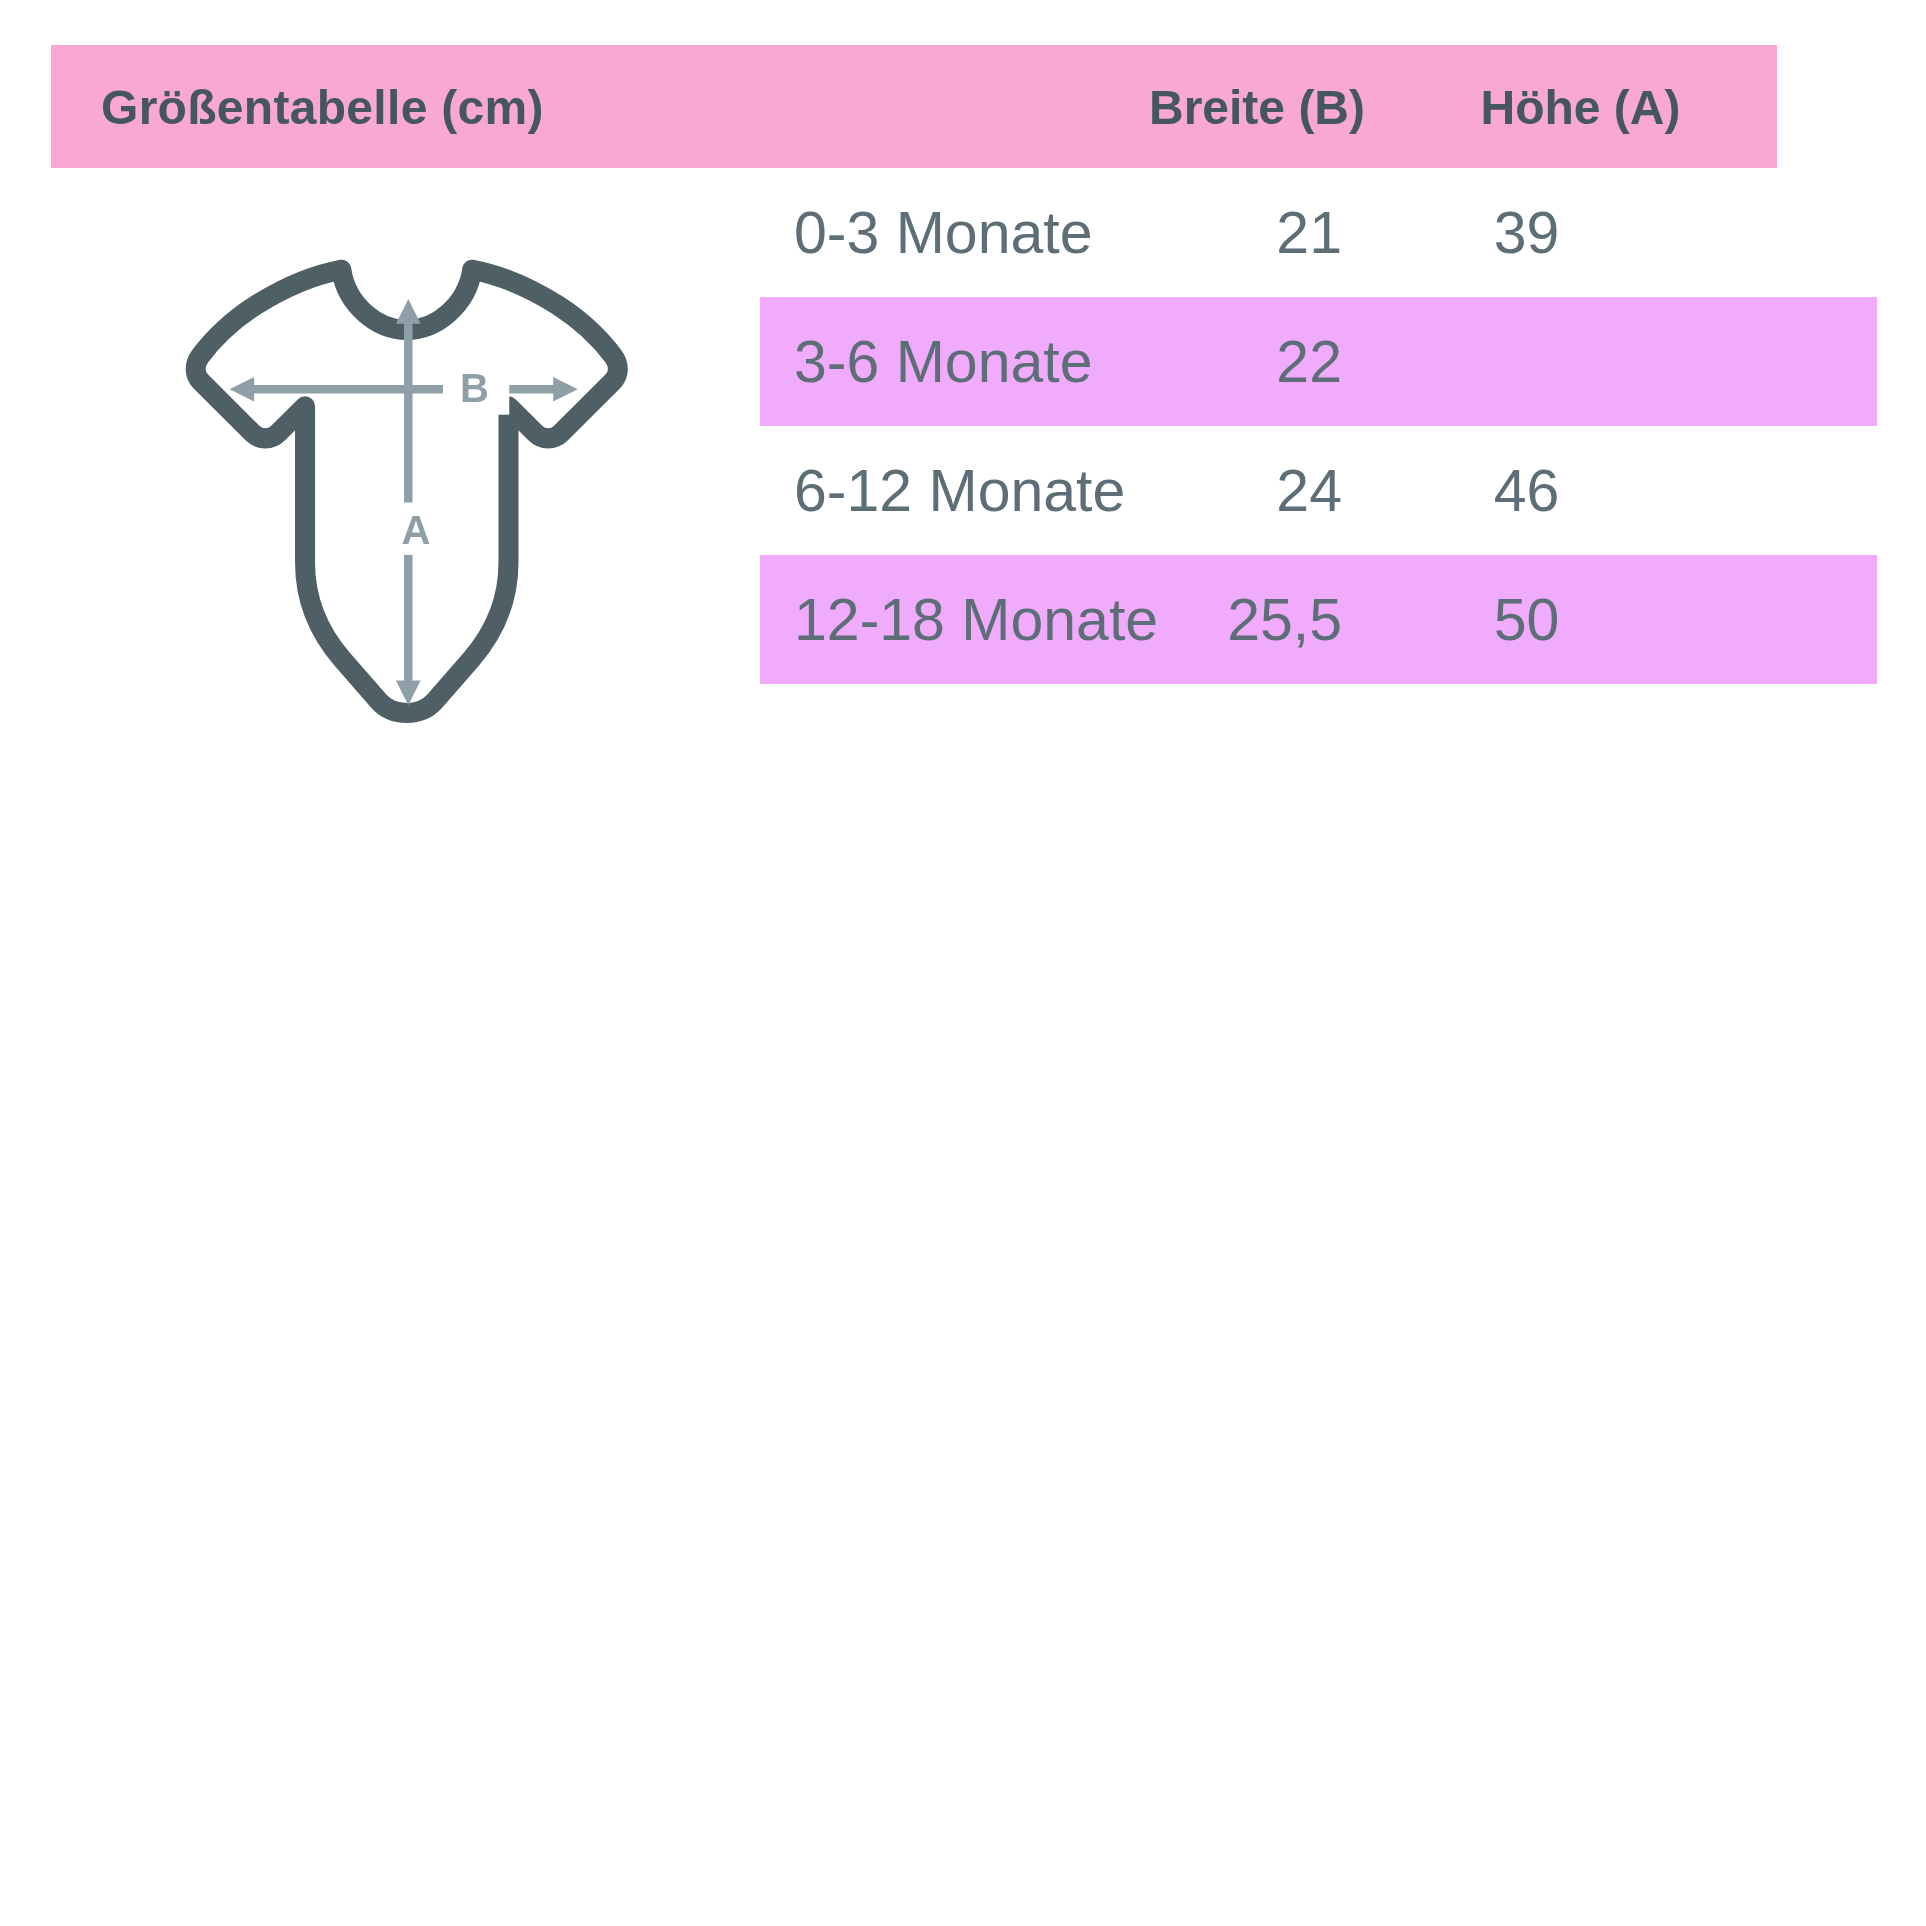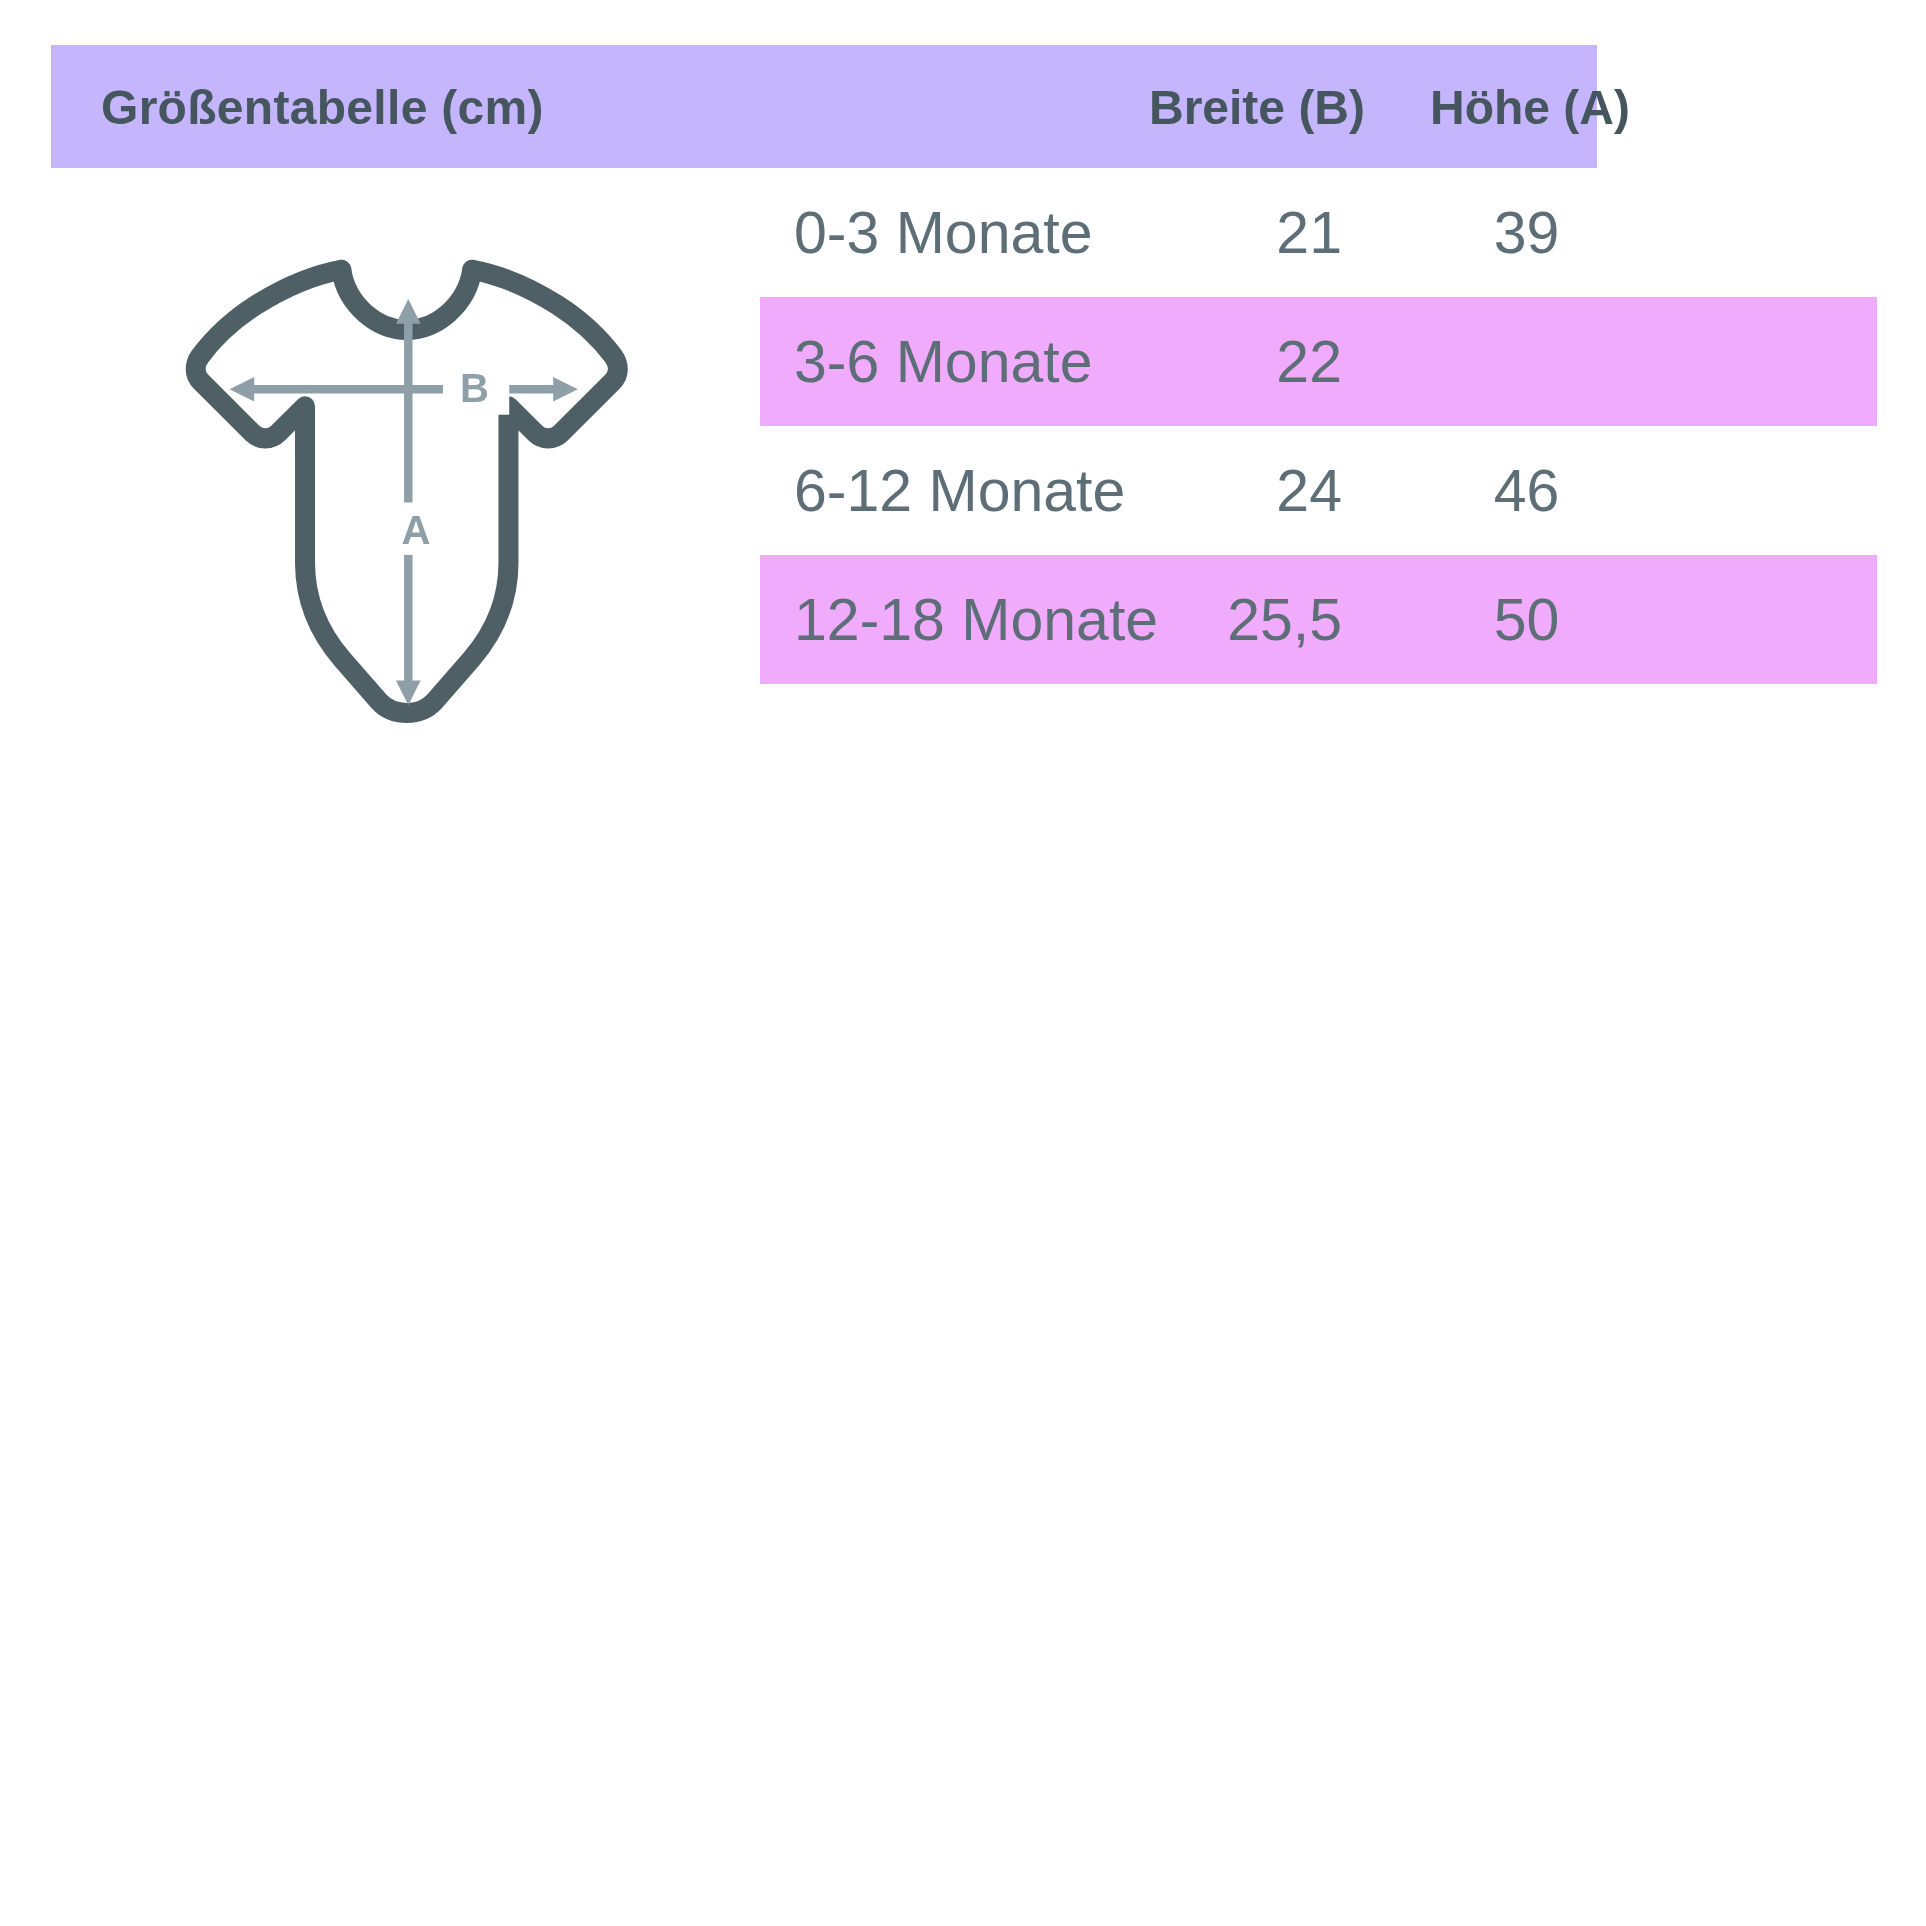--- a/index.html
+++ b/index.html
@@ -20,23 +20,23 @@
     width: 1926px;
     height: 1926px;
     box-sizing: border-box;
   }
 
   
   .header-band {
     position: absolute;
     left: 51px;
     top: 45px;
-    width: 1546px;
+    width: 1726px;
     height: 123px;
-    background: #c4b5fd;
+    background: #f9a8d4;
     box-sizing: border-box;
   }
   .header-title {
     position: absolute;
     left: 50px;
     top: 50%;
     transform: translateY(-50%);
     font-size: 48px;
     font-weight: bold;
     color: #46565e;
@@ -52,20 +52,21 @@
     transform: translateY(-50%);
     font-size: 48px;
     font-weight: bold;
     color: #46565e;
     white-space: nowrap;
   }
   .header-col-a {
     position: absolute;
     left: 1379px;
     width: 301px;
+    text-align: center;
     top: 50%;
     transform: translateY(-50%);
     font-size: 48px;
     font-weight: bold;
     color: #46565e;
     white-space: nowrap;
   }
 
   
   .rows {

